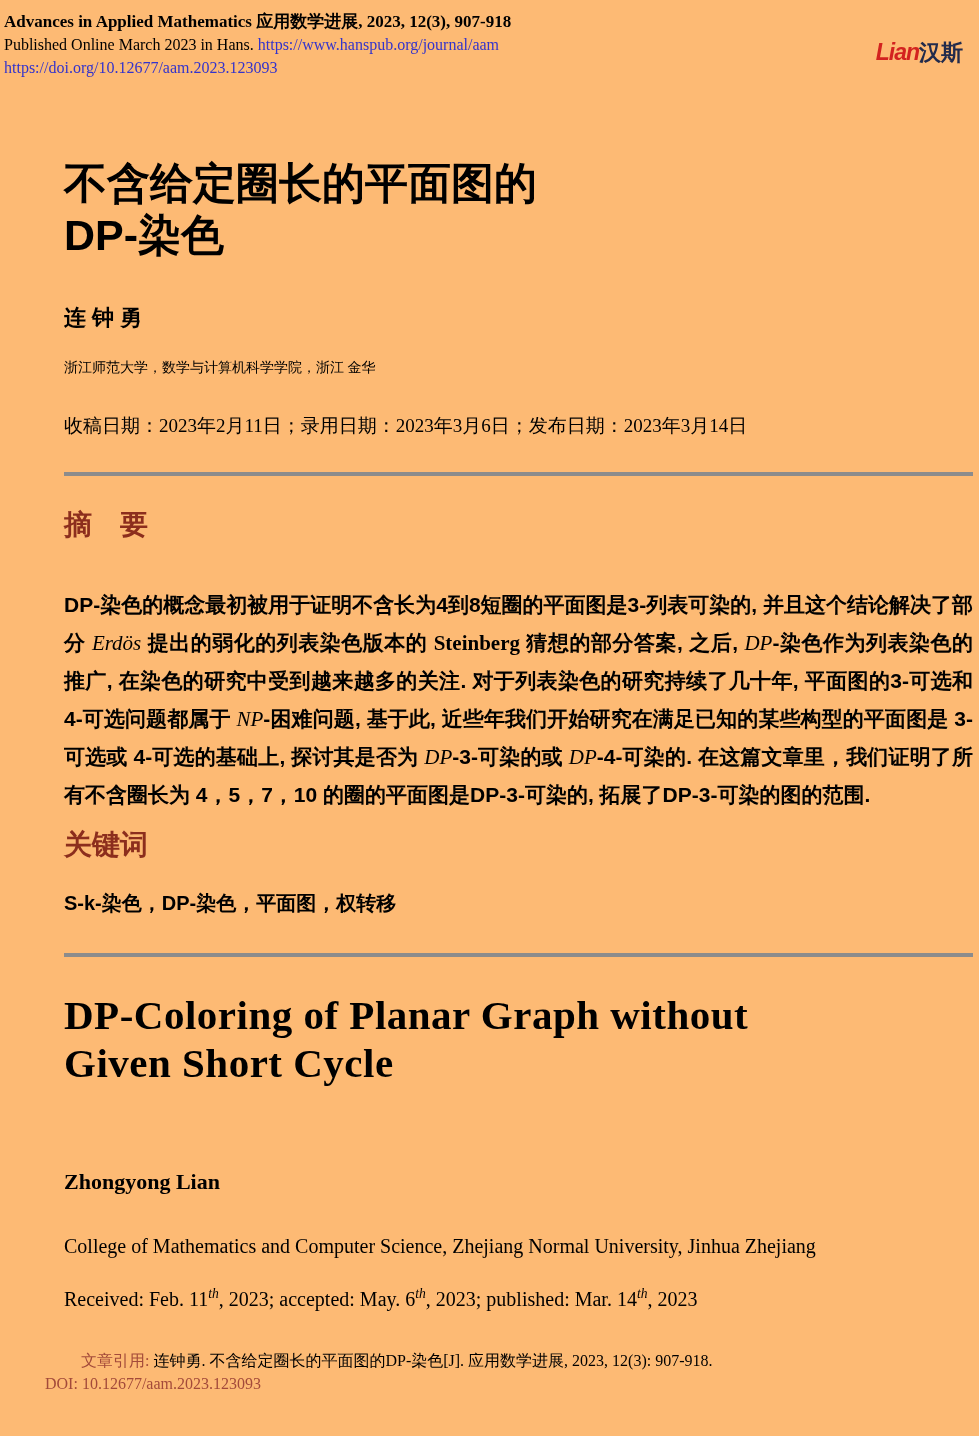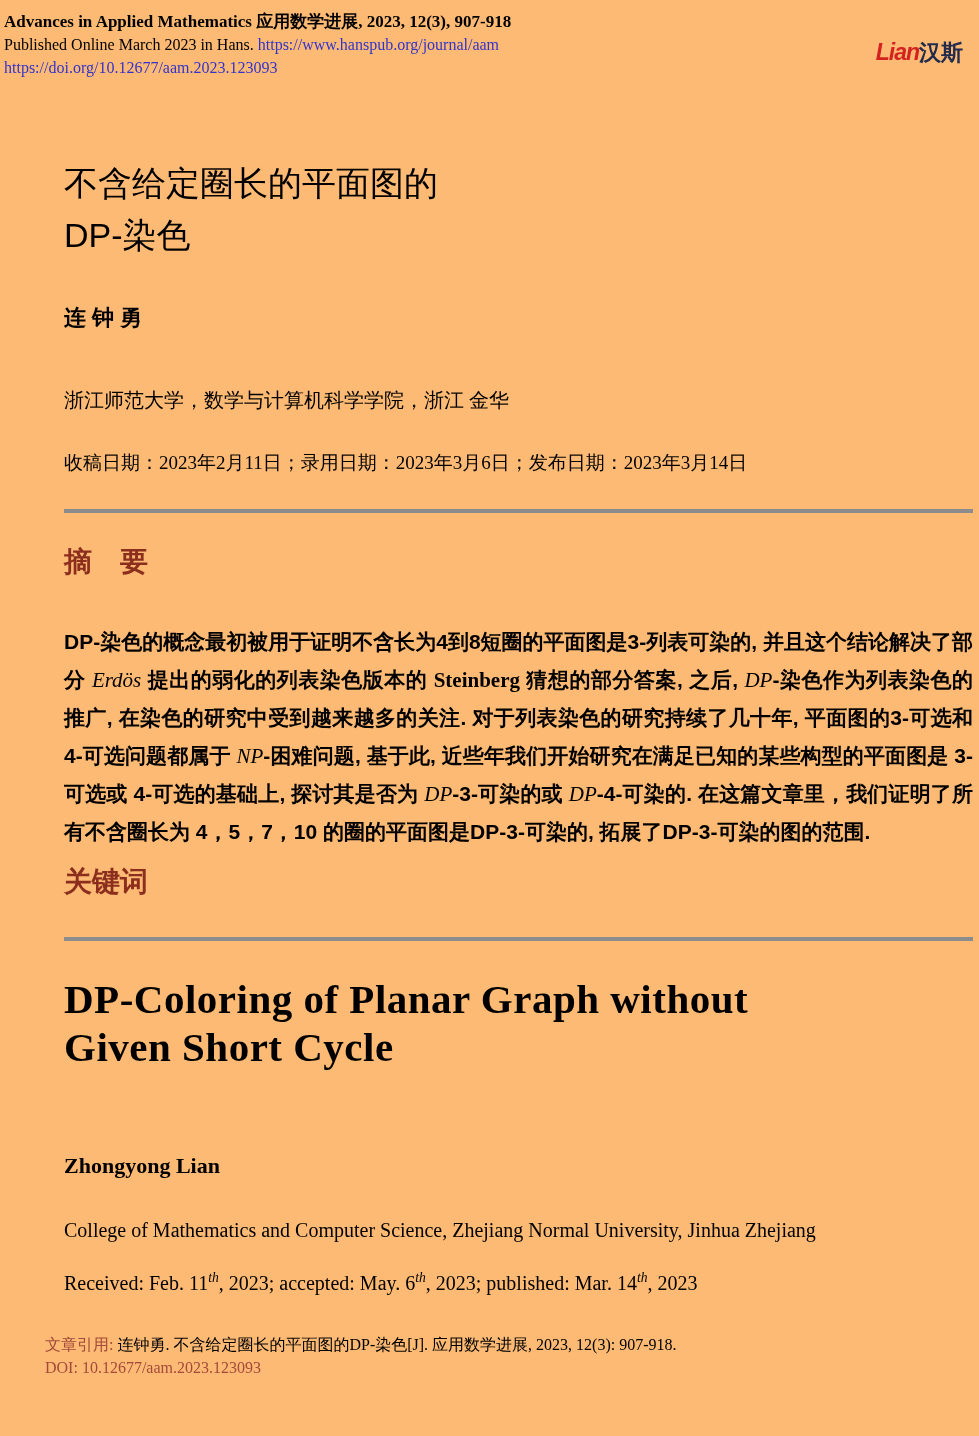--- a/index.html
+++ b/index.html
@@ -36,33 +36,33 @@
     color: #222b4c;
     font-family: "Liberation Sans", sans-serif;
     font-weight: bold;
     font-size: 22px;
   }
   
   .main { margin-left: 64px; width: 909px; }
   .title-zh {
     margin-top: 78px;
     font-family: "Liberation Sans", sans-serif;
-    font-weight: 400;
-    font-size: 34px;
+    font-weight: 700;
+    font-size: 43px;
     line-height: 52px;
     white-space: pre-line;
     color: #000;
   }
   .author-zh {
     margin-top: 42px;
     font-size: 22px;
     font-weight: bold;
     letter-spacing: 6px;
   }
-  .affil-zh { margin-top: 54px; font-size: 20px; }
+  .affil-zh { margin-top: 26px; font-size: 14px; }
   .dates-zh { margin-top: 36px; font-size: 19px; }
   .rule { margin-top: 33px; height: 4px; background: #8c8c8c; }
   .rule2 { margin-top: 36px; }
   .sec-zh {
     font-family: "Liberation Sans", sans-serif;
     font-weight: 600;
     font-size: 28px;
     color: #8c2e1d;
   }
   .sec-abstract { margin-top: 30px; }
@@ -104,21 +104,21 @@
     font-style: italic;
     font-size: 0.68em;
     vertical-align: super;
   }
   
   .footer {
     margin: 38px 16px 0 45px;
     font-size: 16px;
     line-height: 23px;
   }
-  .seg-red { color: #a34a3a; }
+  .seg-red { color: #a34a3a; margin-left: 36px; }
   .doi-red { color: #a34a3a; }
 </style>
 </head>
 <body>
 
 <div class="page">
 
   <div class="header">
     <div class="header-meta">
       <div class="jline-bold">Advances in Applied Mathematics 应用数学进展, 2023, 12(3), 907-918</div>
@@ -134,20 +134,21 @@
     <div class="author-zh">连钟勇</div>
     <div class="affil-zh">浙江师范大学，数学与计算机科学学院，浙江 金华</div>
     <div class="dates-zh">收稿日期：2023年2月11日；录用日期：2023年3月6日；发布日期：2023年3月14日</div>
 
     <div class="rule"></div>
 
     <h2 class="sec-zh sec-abstract">摘　要</h2>
     <p class="abstract"><span class="seg-b">DP-染色的概念最初被用于证明不含长为4到8短圈的平面图是3-列表可染的, 并且这个结论解决了部分 </span><span class="seg-i">Erdös</span><span class="seg-b"> 提出的弱化的列表染色版本的  </span><span class="seg-bs">Steinberg</span><span class="seg-b"> 猜想的部分答案, 之后, </span><span class="seg-i">DP</span><span class="seg-b">-染色作为列表染色的推广, 在染色的研究中受到越来越多的关注. 对于列表染色的研究持续了几十年, 平面图的3-可选和 4-可选问题都属于 </span><span class="seg-i">NP</span><span class="seg-b">-困难问题, 基于此, 近些年我们开始研究在满足已知的某些构型的平面图是 3- 可选或 4-可选的基础上, 探讨其是否为 </span><span class="seg-i">DP</span><span class="seg-b">-3-可染的或 </span><span class="seg-i">DP</span><span class="seg-b">-4-可染的. 在这篇文章里，我们证明了所有不含圈长为 4，5，7，10 的圈的平面图是DP-3-可染的, 拓展了DP-3-可染的图的范围.</span></p>
 
     <h2 class="sec-zh sec-keywords">关键词</h2>
+    <div class="keywords">S-k-染色，DP-染色，平面图，权转移</div>
 
     <div class="rule rule2"></div>
 
     <h1 class="title-en">DP-Coloring of Planar Graph without
 Given Short Cycle</h1>
     <div class="author-en">Zhongyong Lian</div>
     <div class="affil-en">College of Mathematics and Computer Science, Zhejiang Normal University, Jinhua Zhejiang</div>
     <div class="received-en"><span class="seg-r">Received: Feb. 11</span><span class="seg-sup">th</span><span class="seg-r">, 2023; accepted: May. 6</span><span class="seg-sup">th</span><span class="seg-r">, 2023; published: Mar. 14</span><span class="seg-sup">th</span><span class="seg-r">, 2023</span></div>
   </div>
 

